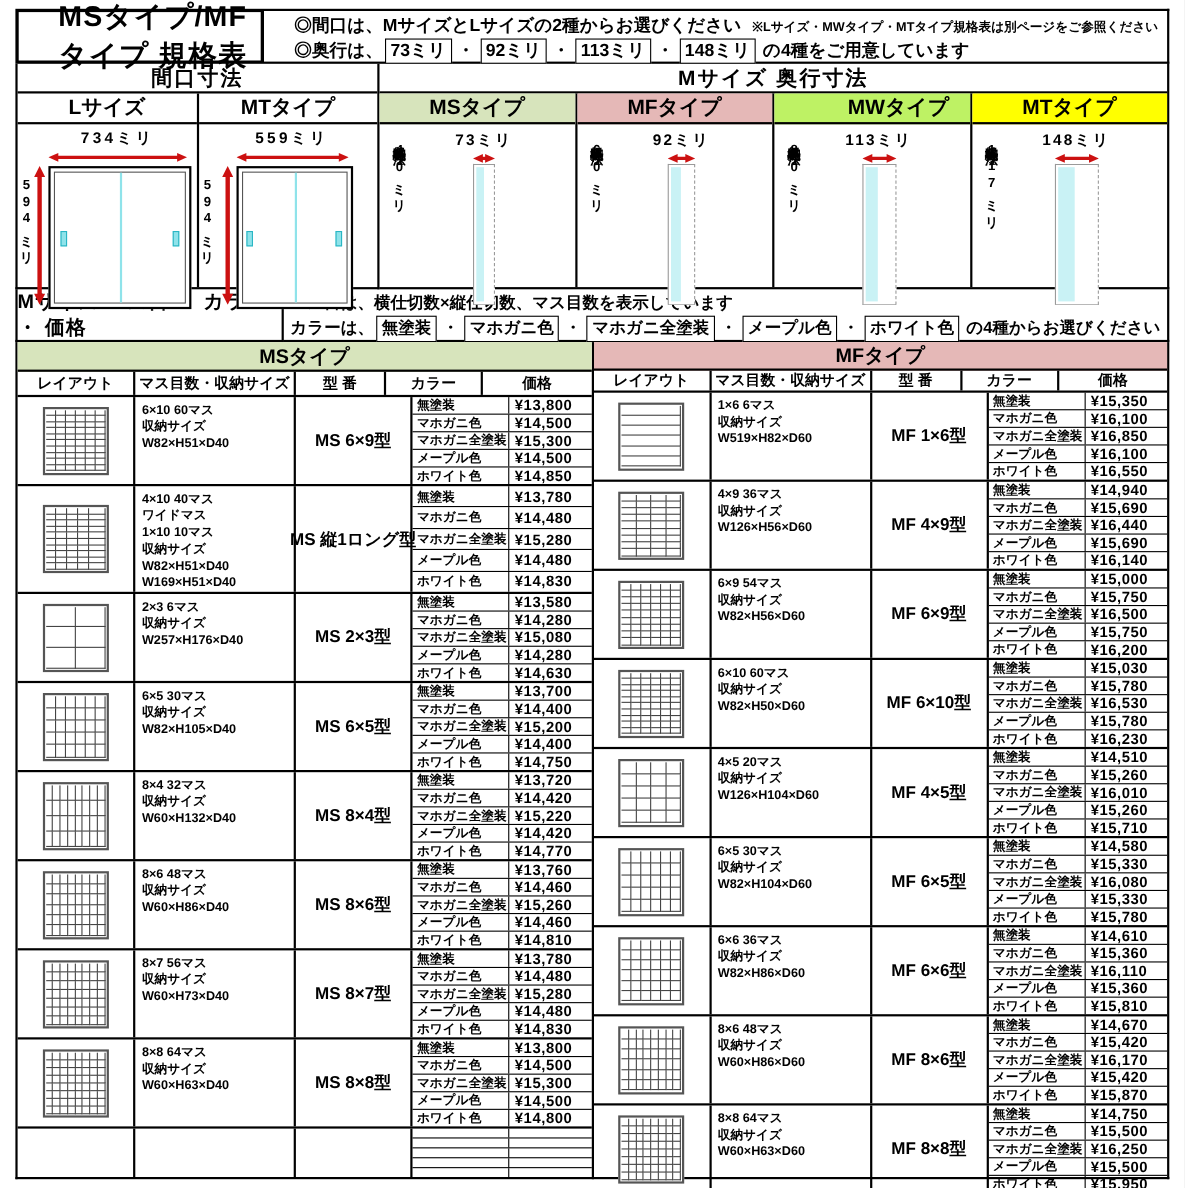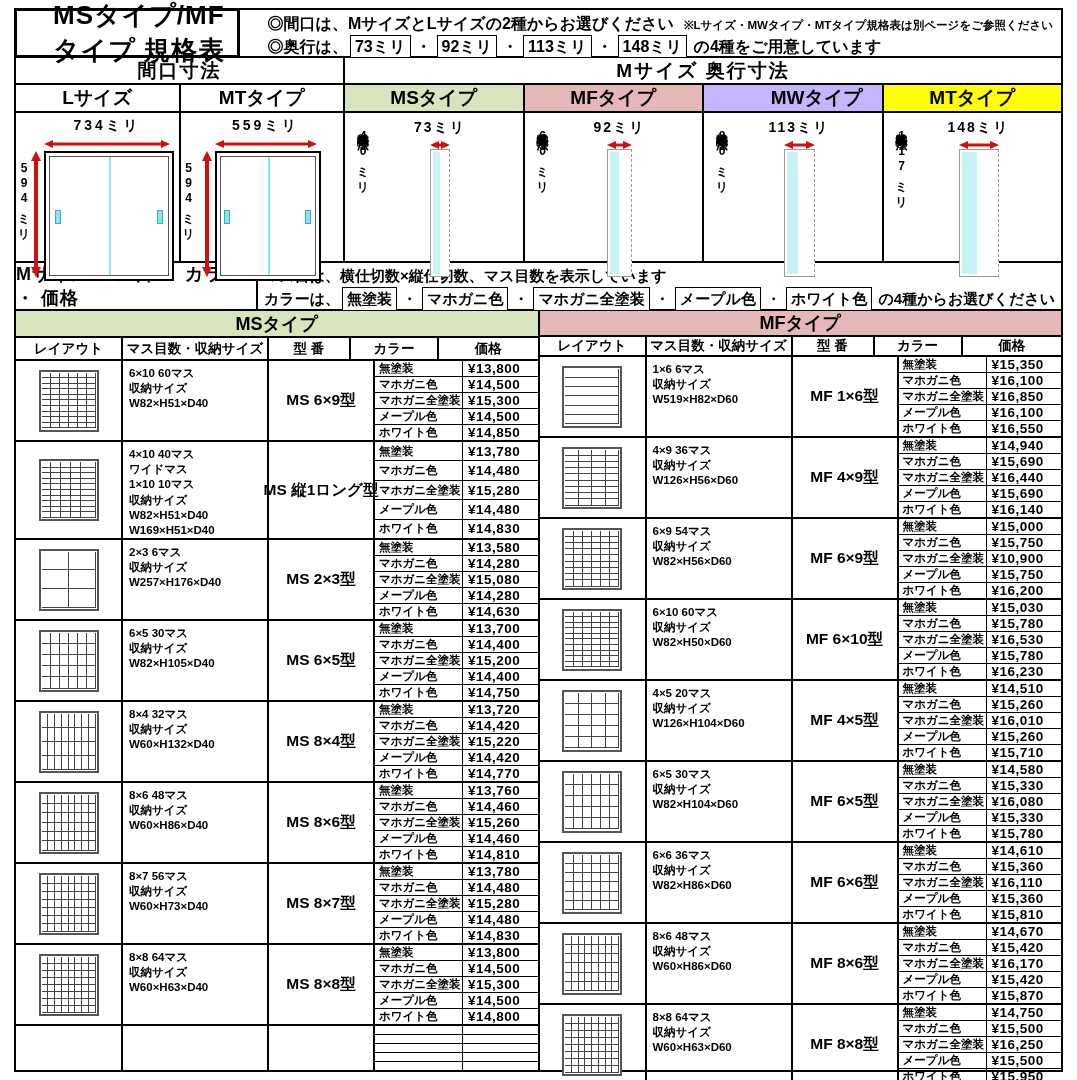--- a/index.html
+++ b/index.html
@@ -172,21 +172,21 @@
                   <line x1="7" y1="5" x2="18" y2="5" stroke="#cc1111" stroke-width="3"></line>
                   <polygon points="0,5 9,1 9,9" fill="#cc1111"></polygon>
                   <polygon points="25,5 16,1 16,9" fill="#cc1111"></polygon>
                 </svg></div>
               <div class="depth-bar" style="top: 36px; left: 82.5px; width: 25px; height: 128px;">
                 <div class="depth-strip"></div>
               </div>
             </div>
           </div>
           <div class="dcol">
-            <div class="dcol-head" style="background: #c4b5fd; padding-left: 48px;">MWタイプ</div>
+            <div class="dcol-head" style="background: #bef264; padding-left: 48px;">MWタイプ</div>
             <div class="dcol-diagram">
               <div class="v-label" style="left: 12px; top: 10px;">収納奥行寸法80ミリ</div>
               <div class="dim-num" style="top: 6px; left: 40px; width: 110px; letter-spacing: 2px;">113ミリ</div>
               <div class="arrow-abs" style="top: 23px; left: 79.5px;"><svg width="31" height="10" viewBox="0 0 31 10">
                   <line x1="7" y1="5" x2="24" y2="5" stroke="#cc1111" stroke-width="3"></line>
                   <polygon points="0,5 9,1 9,9" fill="#cc1111"></polygon>
                   <polygon points="31,5 22,1 22,9" fill="#cc1111"></polygon>
                 </svg></div>
               <div class="depth-bar" style="top: 36px; left: 79.5px; width: 31px; height: 128px;">
                 <div class="depth-strip"></div>
@@ -1072,21 +1072,21 @@
               <div class="sub">
                 <div class="sub-label">無塗装</div>
                 <div class="sub-price">¥15,000</div>
               </div>
               <div class="sub">
                 <div class="sub-label">マホガニ色</div>
                 <div class="sub-price">¥15,750</div>
               </div>
               <div class="sub">
                 <div class="sub-label">マホガニ全塗装</div>
-                <div class="sub-price">¥10,900</div>
+                <div class="sub-price">¥16,500</div>
               </div>
               <div class="sub">
                 <div class="sub-label">メープル色</div>
                 <div class="sub-price">¥15,750</div>
               </div>
               <div class="sub">
                 <div class="sub-label">ホワイト色</div>
                 <div class="sub-price">¥16,200</div>
               </div>
             </div>

